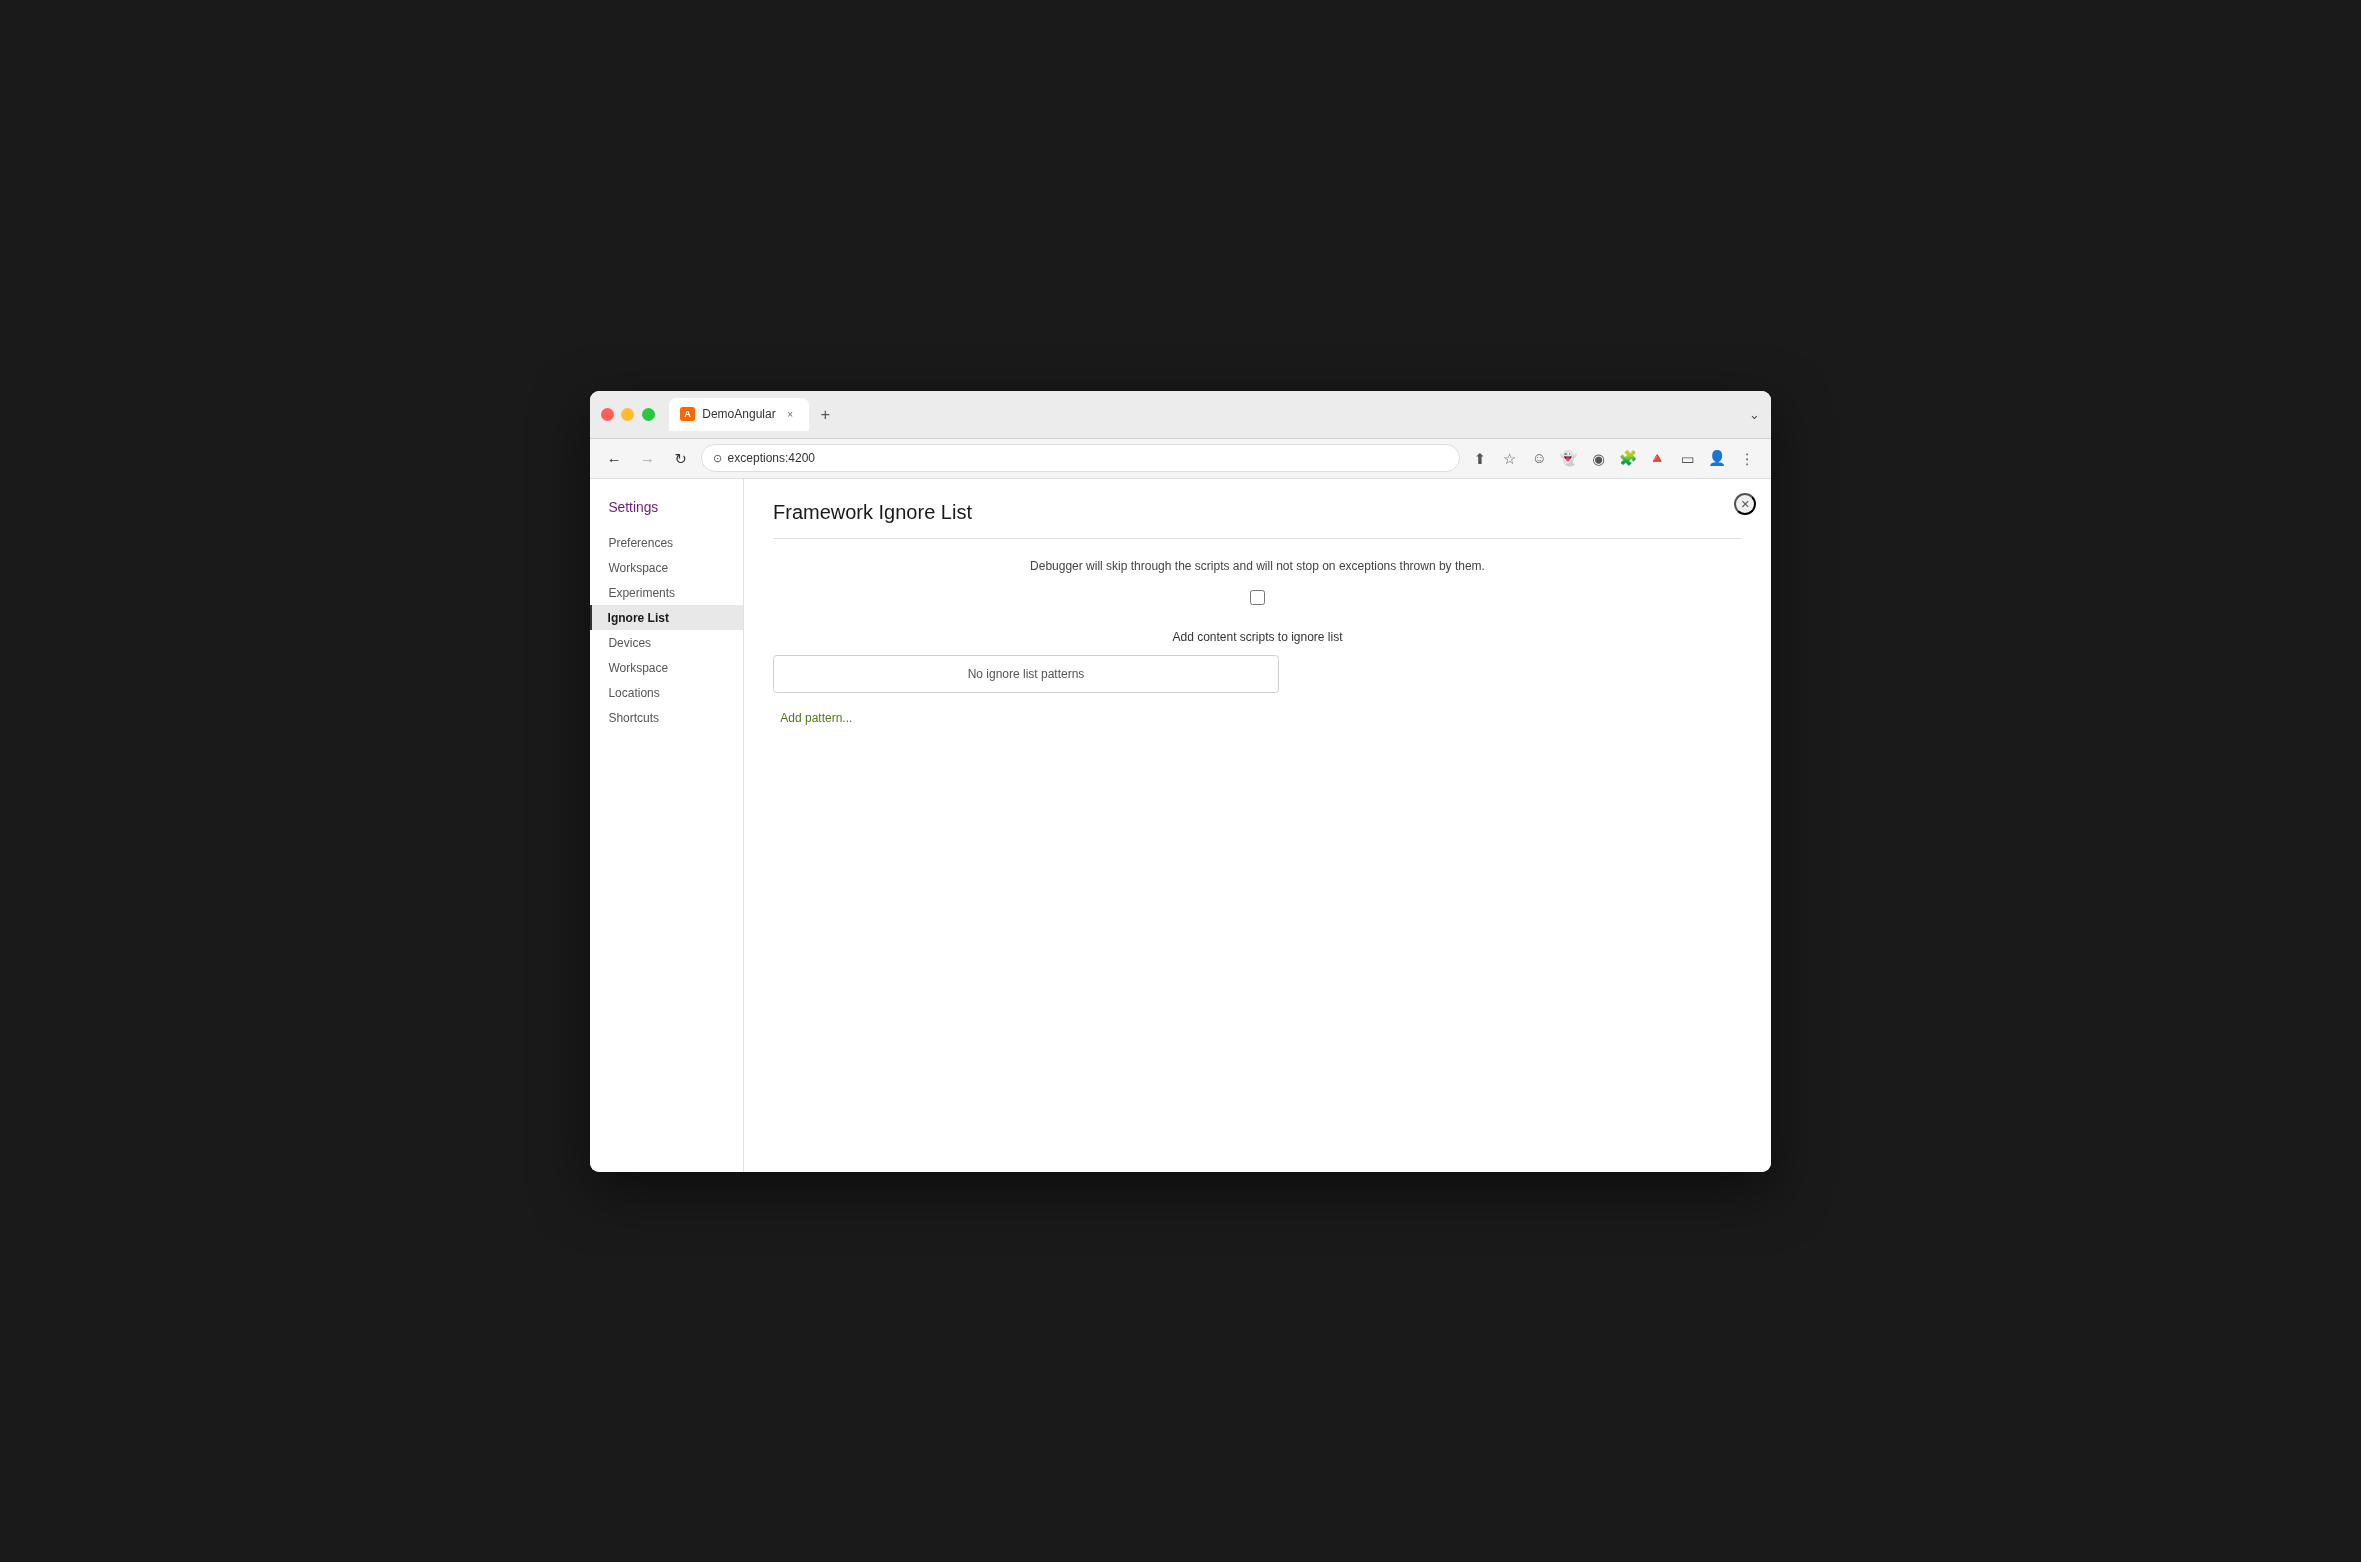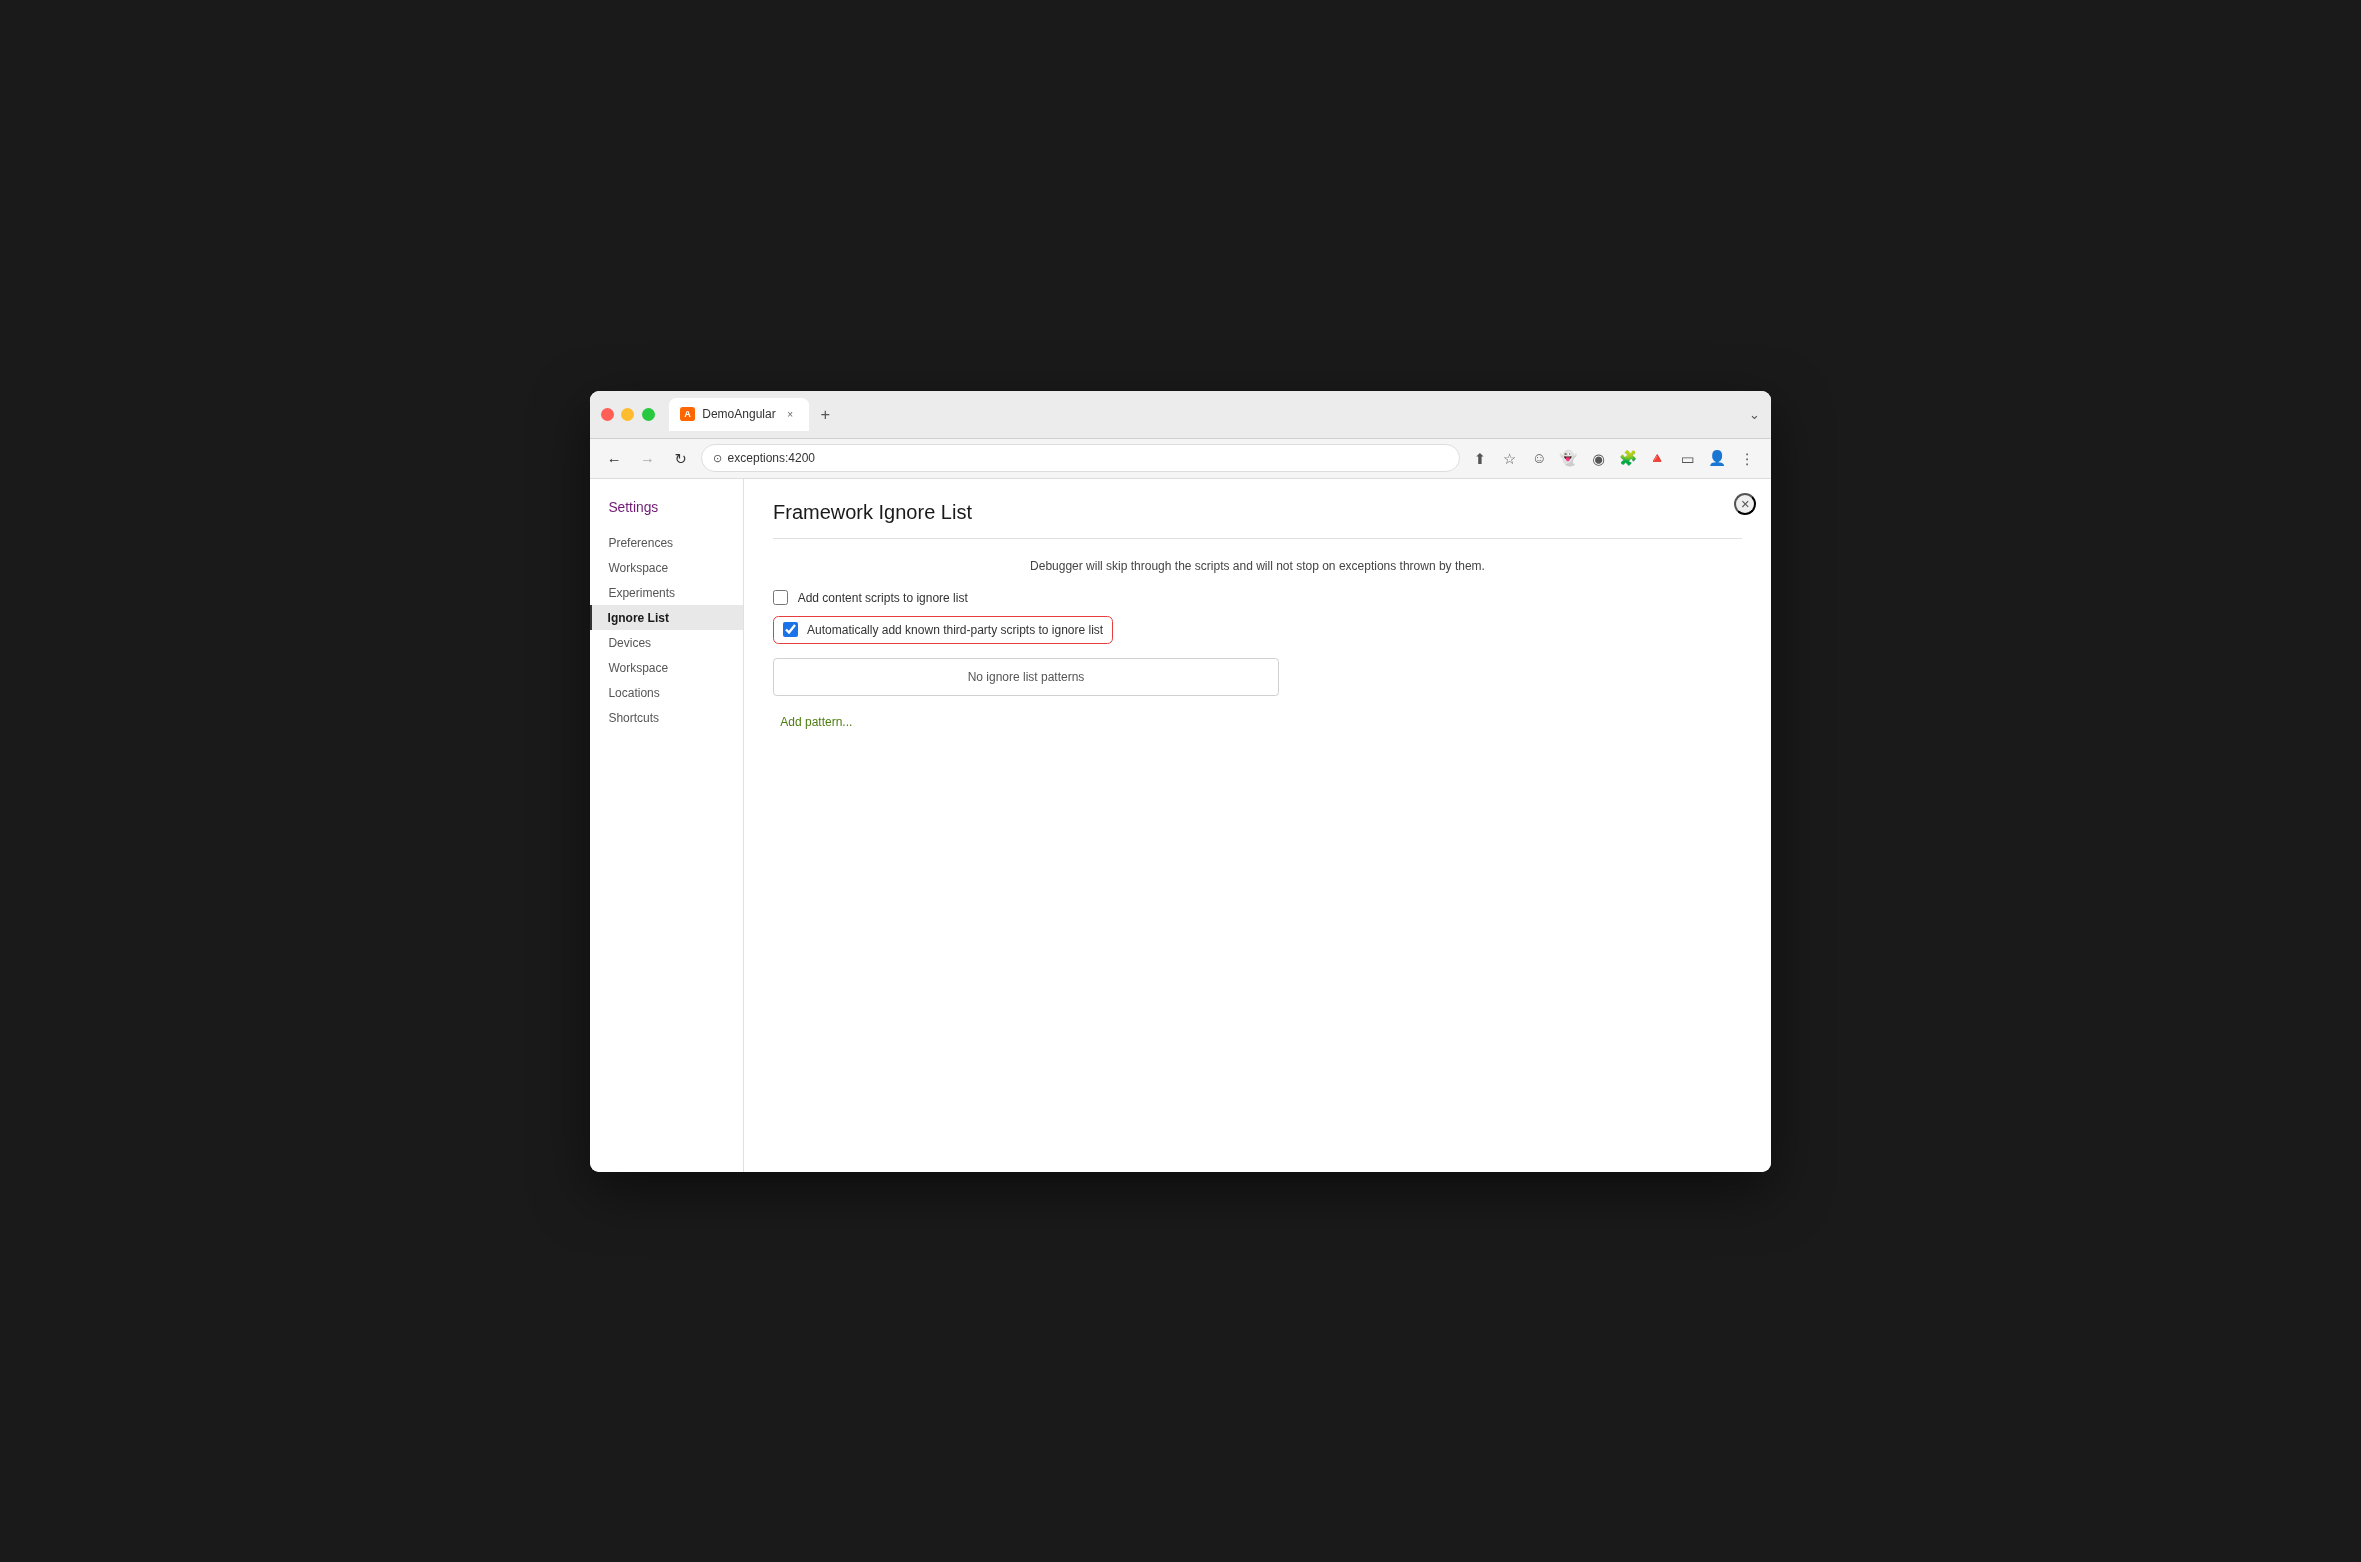--- a/index.html
+++ b/index.html
@@ -311,24 +311,25 @@
       color: #444;
       margin-bottom: 14.7px;
       line-height: 1.5;
       text-align: center;
     }
 
     
     .checkbox-item {
       display: flex;
       align-items: center;
-      gap: 10px;
+      gap: 25px;
       margin-bottom: 11px;
       font-size: 12px;
       color: #333;
+      flex-direction: column;
     }
 
     .checkbox-item input[type="checkbox"] {
       width: 14.7px;
       height: 14.7px;
       cursor: pointer;
     }
 
     .checkbox-highlighted {
       display: inline-flex;
@@ -466,26 +467,20 @@
 
           <p class="settings-description">Debugger will skip through the scripts and will not stop on exceptions thrown by them.</p>
 
           
           <div class="checkbox-item">
             <input type="checkbox" style="">
             <label>Add content scripts to ignore list</label>
           </div>
 
           
-          <div style="margin-bottom: 14.7px;">
-            <label class="checkbox-highlighted">
-              <input type="checkbox" checked="" style="">
-              <span>Automatically add known third-party scripts to ignore list</span>
-            </label>
-          </div>
 
           
           <div class="patterns-box">
             <span>No ignore list patterns</span>
           </div>
 
           
           <button class="add-pattern-btn">Add pattern...</button>
 
         </div>

